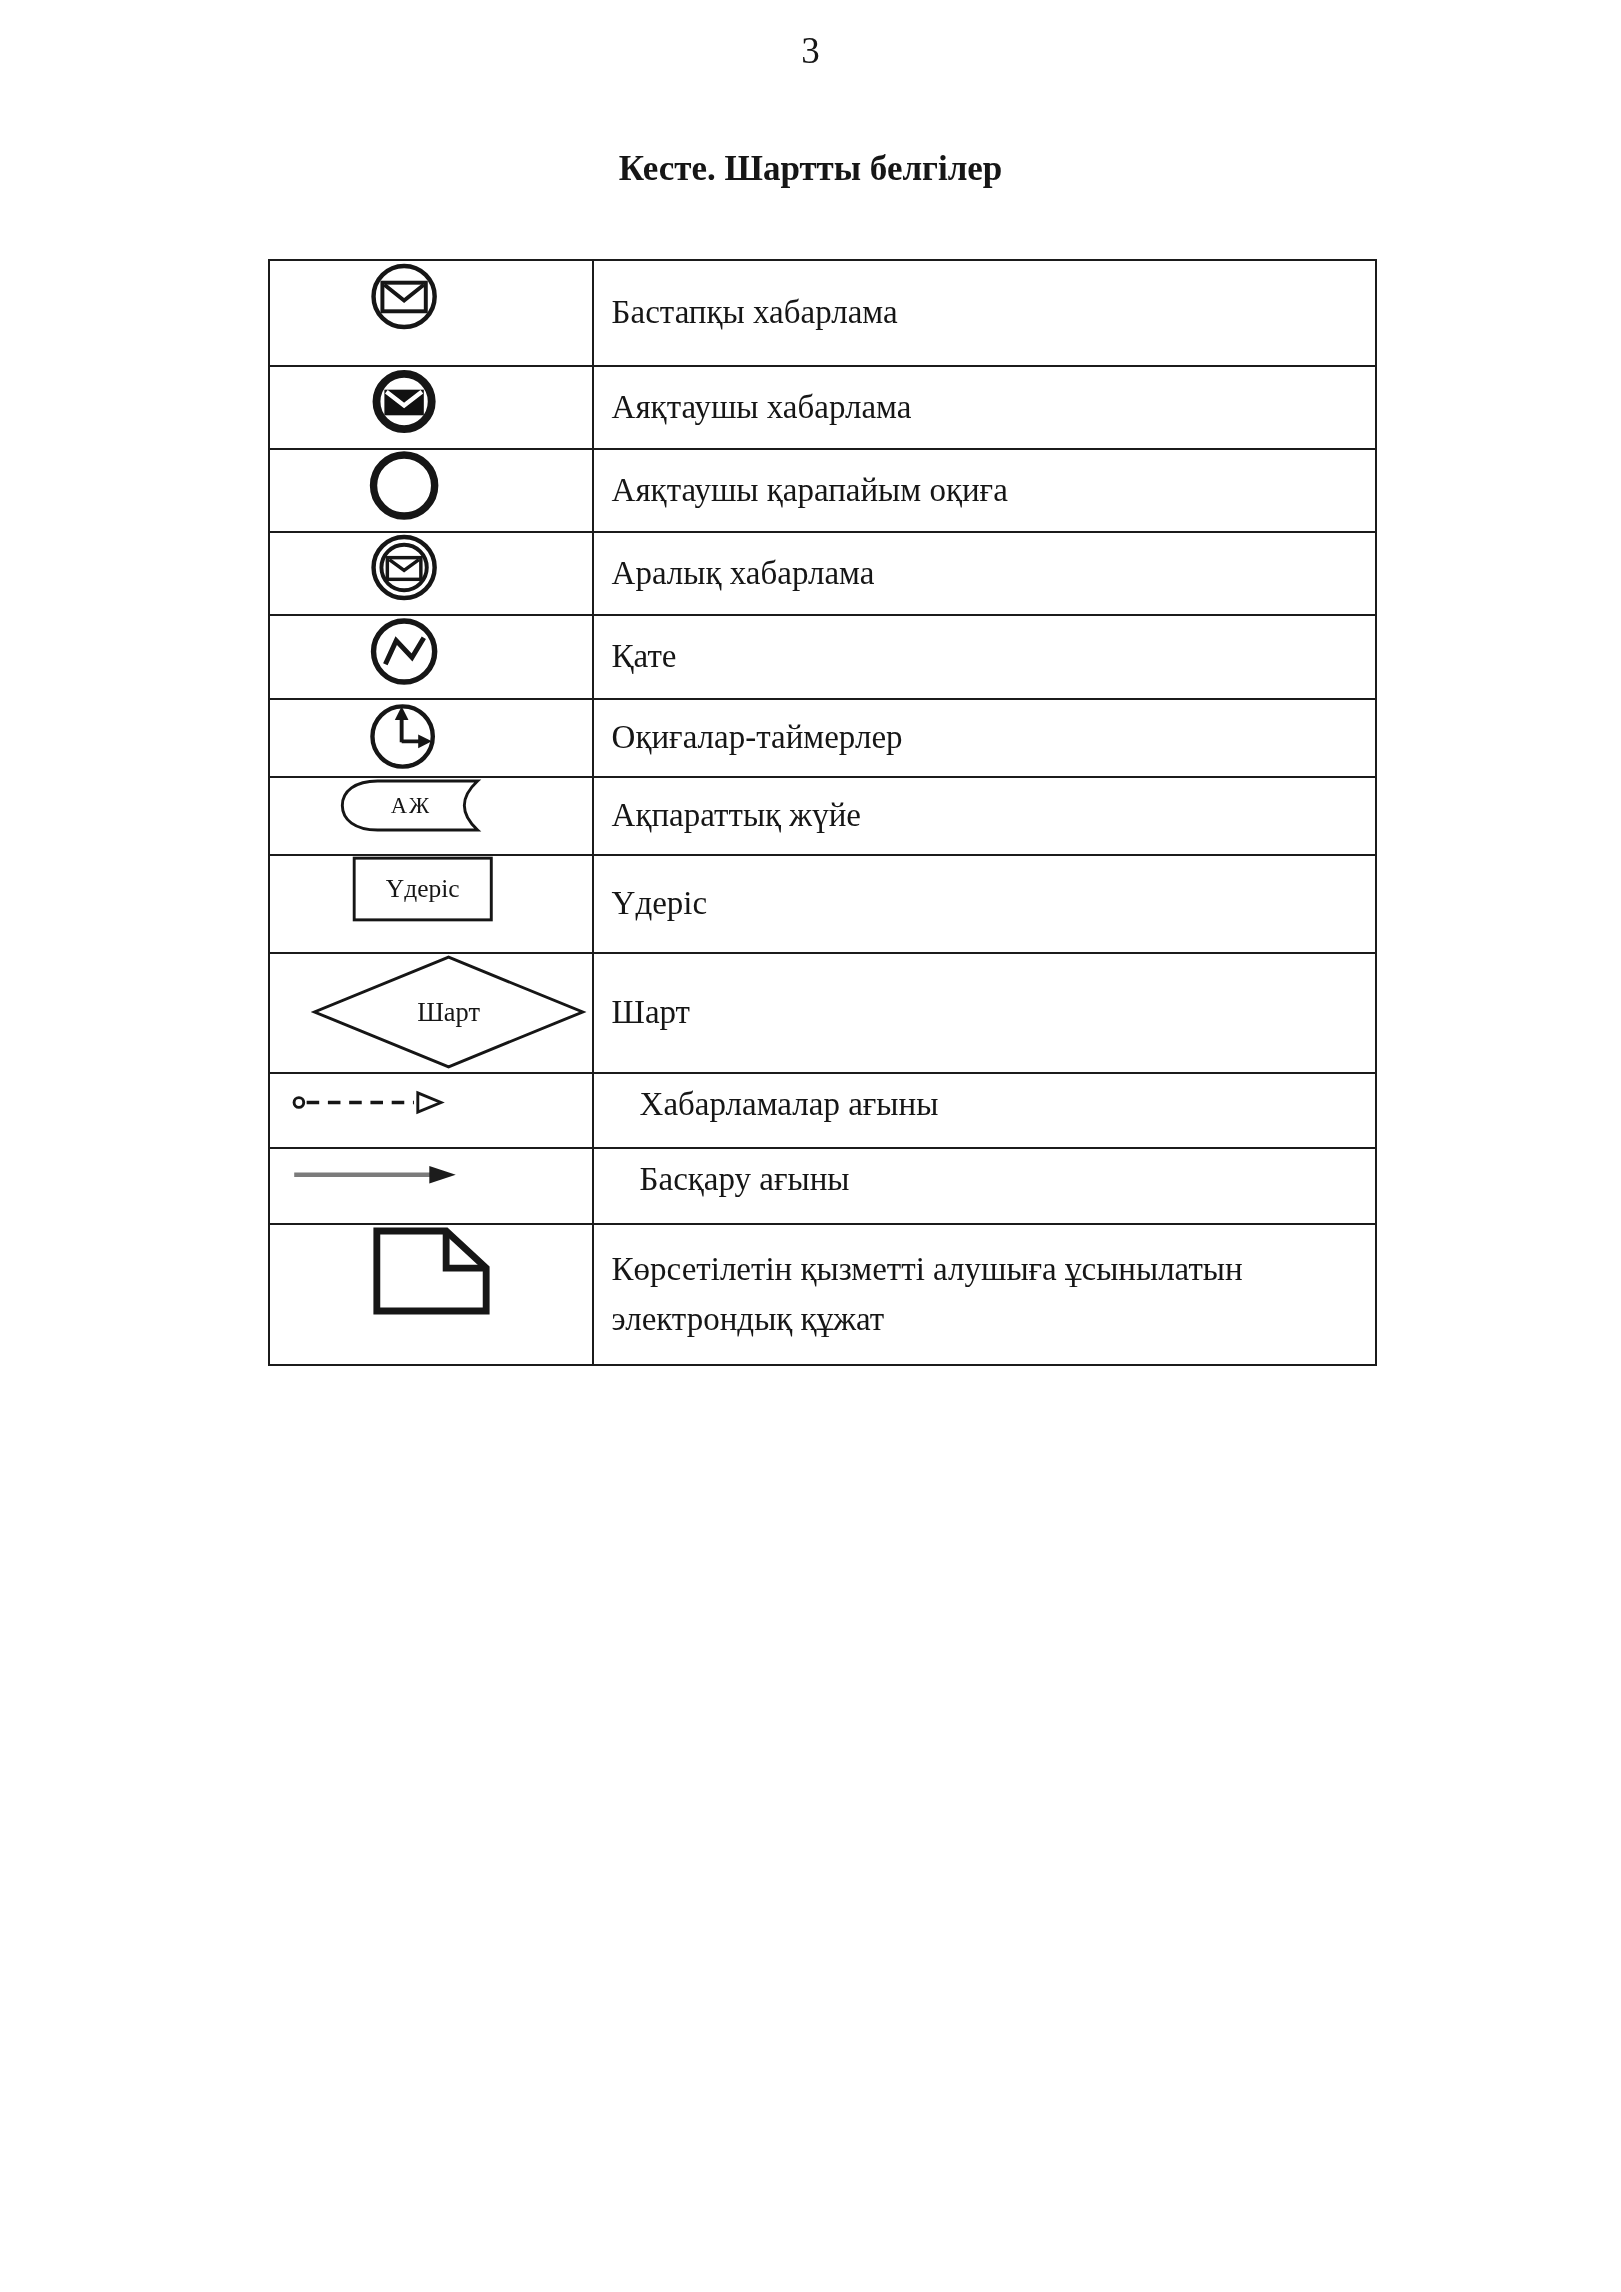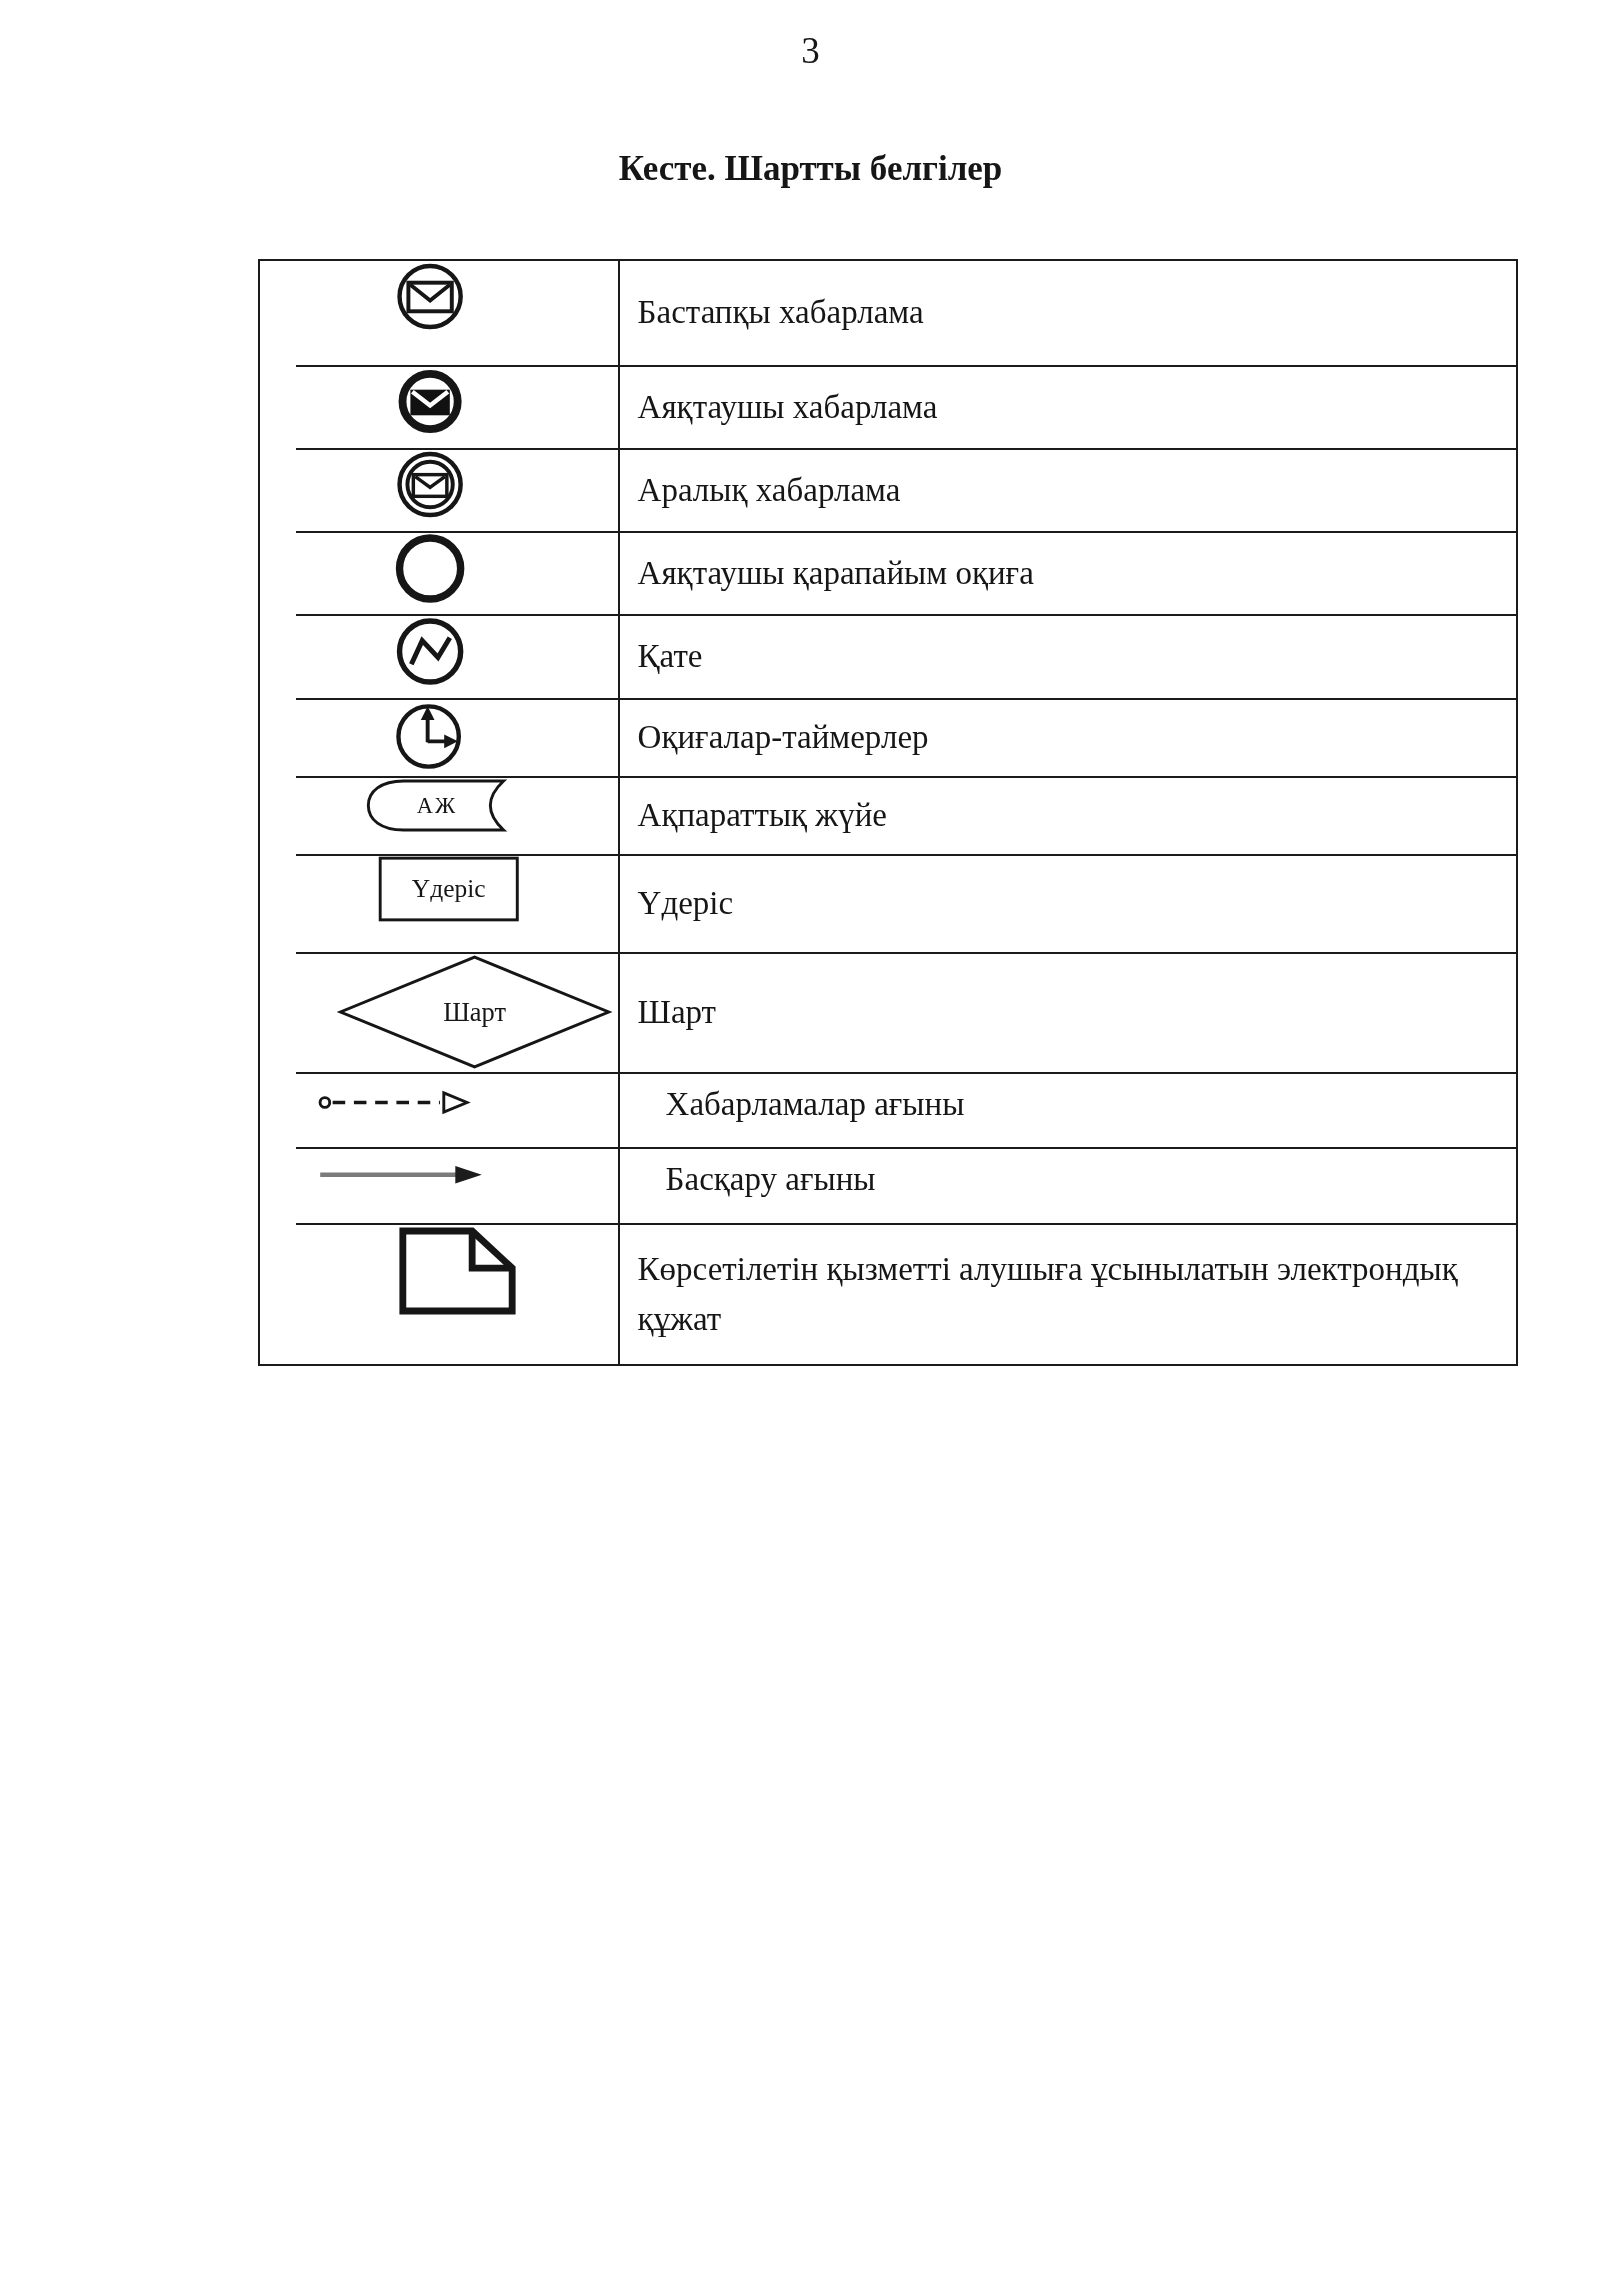--- a/index.html
+++ b/index.html
@@ -13,25 +13,24 @@
   }
   .page-number{
     position:absolute;top:29px;left:0;width:1621px;
     text-align:center;font-size:37px;
   }
   .doc-title{
     position:absolute;top:149px;left:0;width:1621px;
     text-align:center;font-size:35px;font-weight:bold;
   }
   .legend-table{
-    position:absolute;left:258px;top:259px;width:1260px;
+    position:absolute;left:268px;top:259px;width:1109px;
     border:2.9px solid #1b1b1b;
     box-sizing:border-box;
     background:#fff;
-    padding-left:36px;
   }
   .trow{
     display:flex;
     box-sizing:border-box;
     border-bottom:2px solid #1b1b1b;
   }
   .trow:last-child{border-bottom:none;}
   .sym-cell{
     width:324px;flex:0 0 324px;
     box-sizing:border-box;
@@ -87,40 +86,40 @@
           <polyline points="17,25 35,39 53,25" fill="none" stroke="#ffffff" stroke-width="4.5"></polyline>
         </svg>
       </div>
       <div class="lbl-cell">
         <span>Аяқтаушы хабарлама</span>
       </div>
     </div>
 
     <div class="trow h85">
       <div class="sym-cell">
+        <svg class="tx-n28" width="71" height="71" viewBox="0 0 72 72">
+          <circle cx="36" cy="36" r="31" fill="none" stroke="#161616" stroke-width="7.5"></circle>
+        </svg>
+      </div>
+      <div class="lbl-cell">
+        <span>Аяқтаушы қарапайым оқиға</span>
+      </div>
+    </div>
+
+    <div class="trow h85">
+      <div class="sym-cell">
         <svg class="tx-n28" width="69" height="69" viewBox="0 0 70 70">
           <circle cx="35" cy="35" r="31" fill="none" stroke="#161616" stroke-width="4.5"></circle>
           <circle cx="35" cy="35" r="23" fill="none" stroke="#161616" stroke-width="4"></circle>
           <rect x="18" y="25" width="34" height="22" fill="#ffffff" stroke="#161616" stroke-width="3.5"></rect>
           <polyline points="20,27 35,38 50,27" fill="none" stroke="#161616" stroke-width="3.5"></polyline>
         </svg>
       </div>
       <div class="lbl-cell">
         <span>Аралық хабарлама</span>
-      </div>
-    </div>
-
-    <div class="trow h85">
-      <div class="sym-cell">
-        <svg class="tx-n28" width="71" height="71" viewBox="0 0 72 72">
-          <circle cx="36" cy="36" r="31" fill="none" stroke="#161616" stroke-width="7.5"></circle>
-        </svg>
-      </div>
-      <div class="lbl-cell">
-        <span>Аяқтаушы қарапайым оқиға</span>
       </div>
     </div>
 
     <div class="trow h86">
       <div class="sym-cell">
         <svg class="tx-n28" width="71" height="71" viewBox="0 0 72 72">
           <circle cx="36" cy="36" r="31" fill="none" stroke="#161616" stroke-width="5.5"></circle>
           <polyline points="17,49 28,25 44,42 56,22" fill="none" stroke="#161616" stroke-width="5"></polyline>
         </svg>
       </div>

